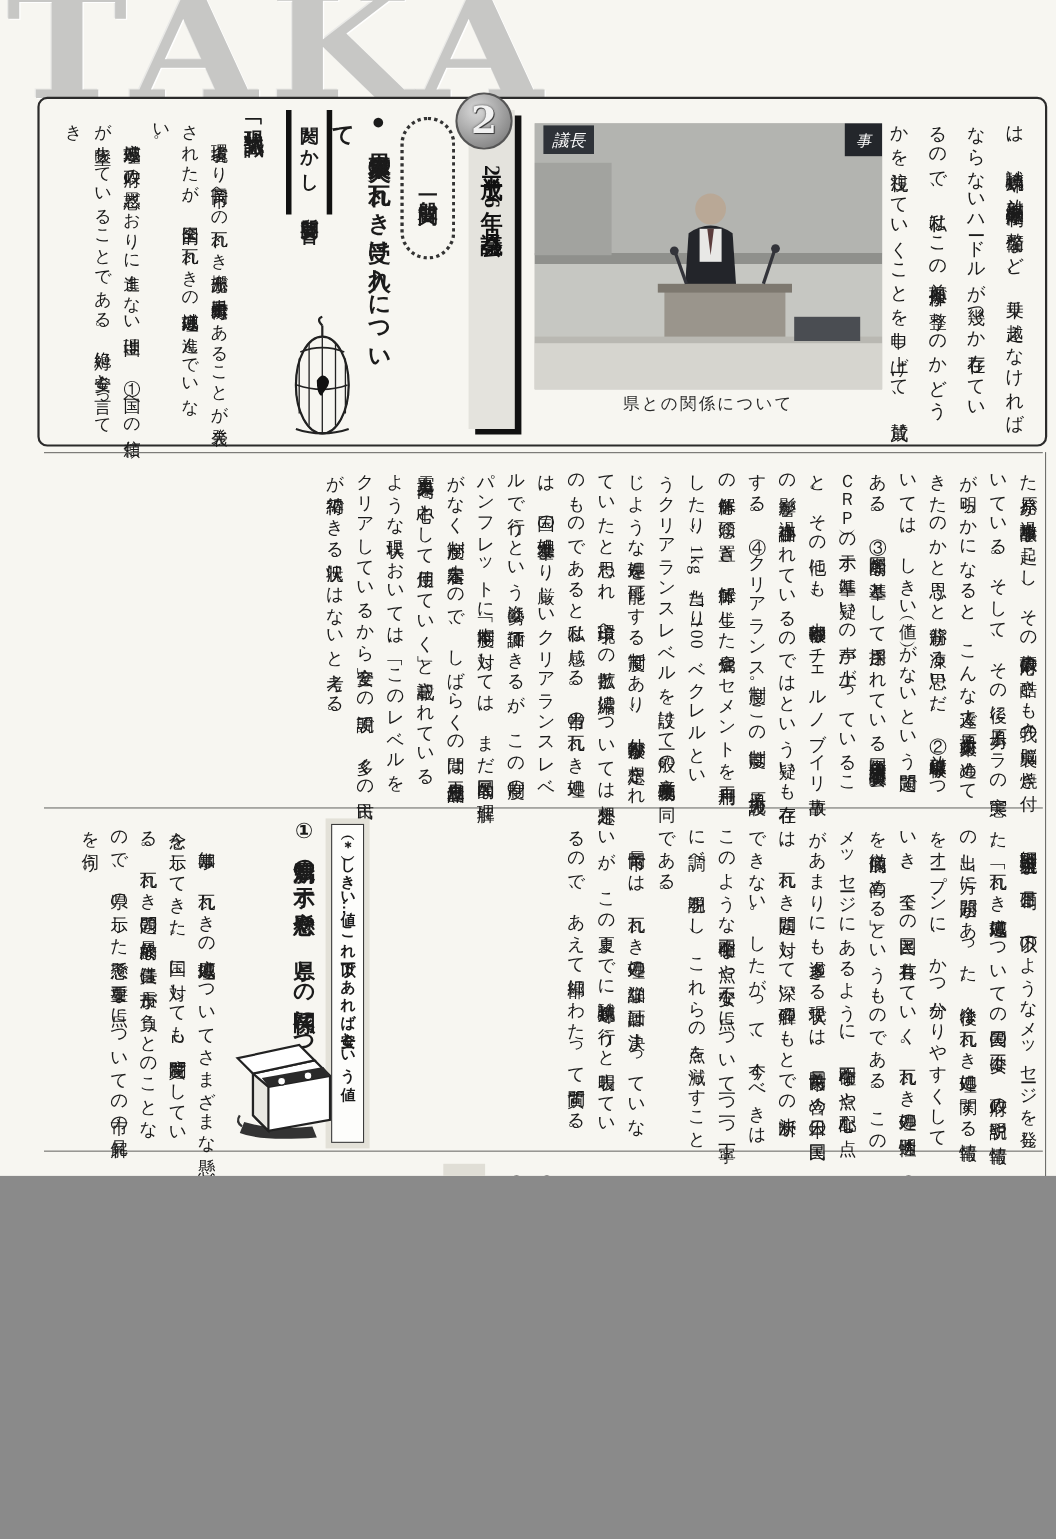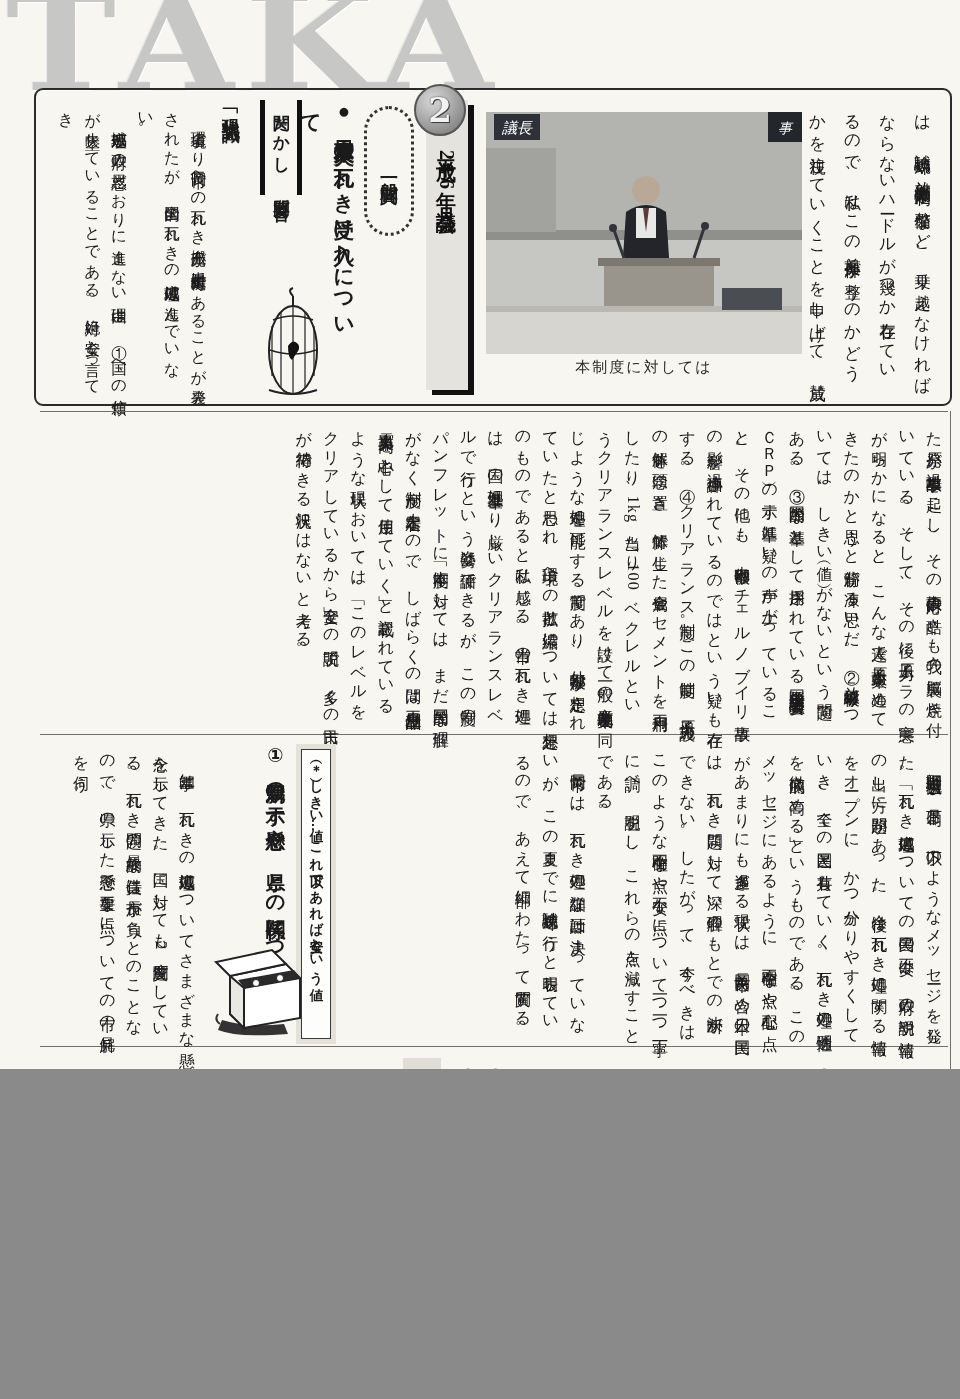--- a/index.html
+++ b/index.html
@@ -106,21 +106,21 @@
         <line x1="138" y1="146" x2="128" y2="118" stroke="#33343a" stroke-width="3"></line>
         <circle cx="127" cy="116" r="4" fill="#33343a"></circle>
         <line x1="208" y1="146" x2="218" y2="116" stroke="#33343a" stroke-width="3"></line>
         <circle cx="219" cy="114" r="4" fill="#33343a"></circle>
 
         <rect x="0" y="198" width="316" height="44" fill="#d6d5cf"></rect>
         <rect x="0" y="194" width="316" height="6" fill="#b9b8b2"></rect>
         <rect x="236" y="176" width="60" height="22" fill="#4a4d52"></rect>
       </svg>
     </div>
-    <div id="photo-caption">本制度に対しては</div>
+    <div id="photo-caption">県との関係について</div>
 
     <div id="session-bar">
       <div id="session-title" class="v">平成24年6月議会</div>
     </div>
     <div id="session-badge">
       <span>2</span>
     </div>
 
     <div id="ippan" class="v">一般質問</div>
 

